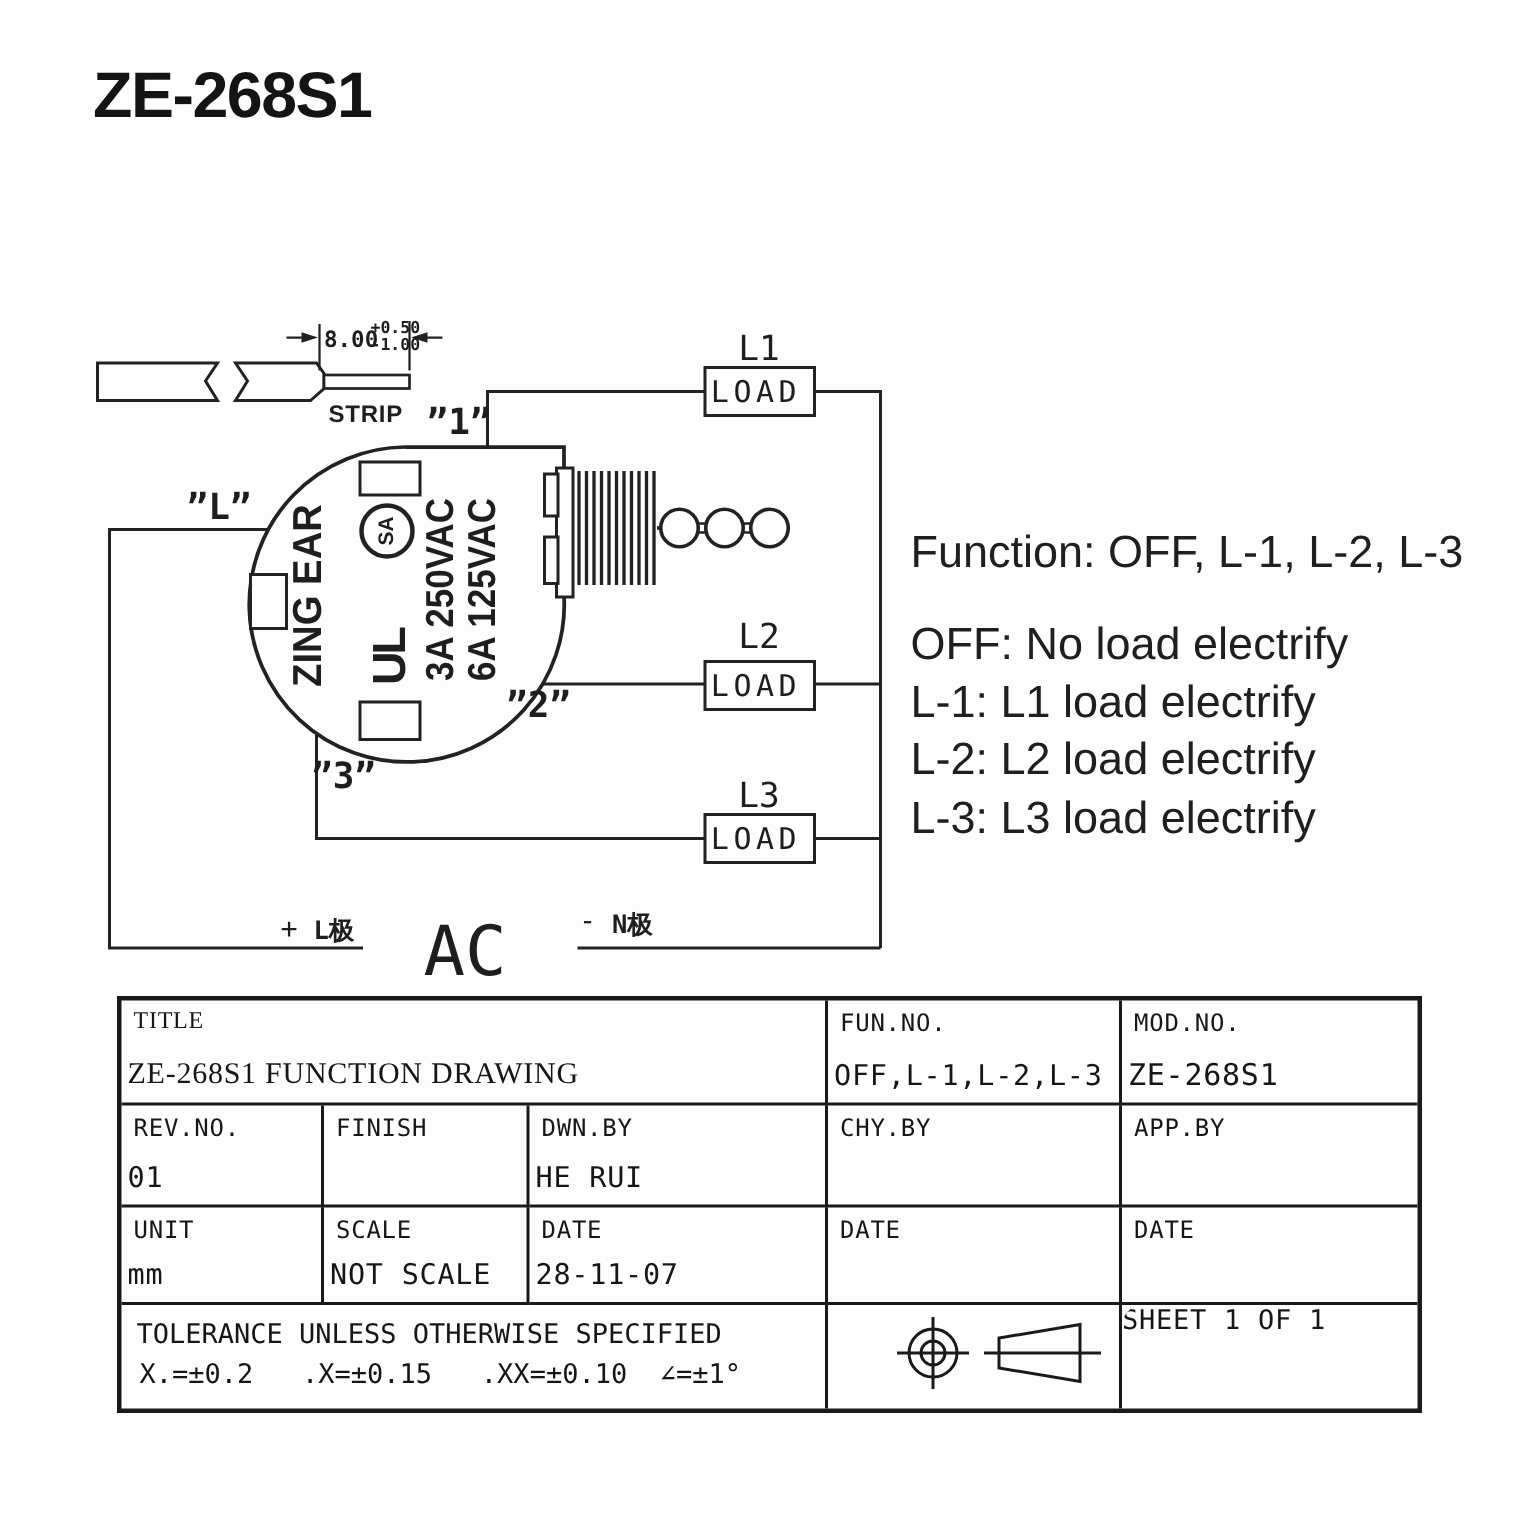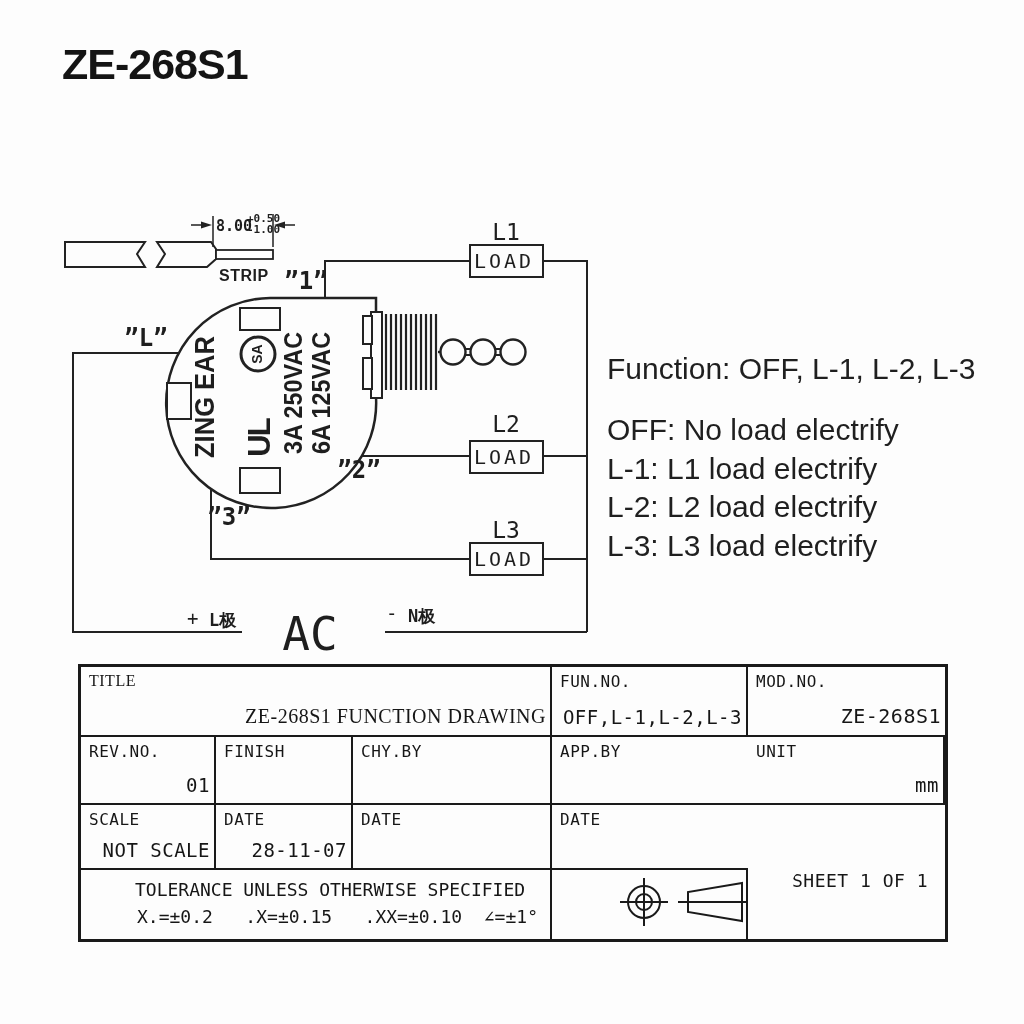--- a/index.html
+++ b/index.html
@@ -17,23 +17,23 @@
   
   .tb{left:78px;top:664px;width:870px;height:278px;border:3px solid #1a1a1a;
       display:grid;box-sizing:border-box;
       grid-template-columns:135px 137px 199px 196px 1fr;
       grid-template-rows:70px 68px 65px 1fr;
       font-family:"DejaVu Sans Mono",monospace;color:#161616;}
   .tb .c{border-right:2px solid #1a1a1a;border-bottom:2px solid #1a1a1a;
          box-sizing:border-box;display:flex;flex-direction:column;
          justify-content:space-between;overflow:hidden;}
   .tb .c.noR{border-right:none;}
-  .tb .c.noB{border-bottom:none;margin-left:44px;}
+  .tb .c.noB{border-bottom:none;}
   .lbl{font-size:16px;padding:5px 8px 0 8px;letter-spacing:.5px;white-space:pre;}
-  .val{font-size:19px;text-align:right;padding:0 4px 7px 4px;letter-spacing:.5px;white-space:pre;}
+  .val{font-size:19px;text-align:left;padding:0 4px 7px 4px;letter-spacing:.5px;white-space:pre;}
   .val.big{font-size:20px;}
   .tol1{font-size:18px;padding:9px 10px 0 10px;white-space:pre;}
   .tol2{font-size:18px;font-family:"DejaVu Sans Mono","DejaVu Sans",monospace;
         padding:6px 10px 0 12px;white-space:pre;}
   .symcell{align-items:center;justify-content:center;flex-direction:row;}
   .sheetcell{align-items:flex-start;justify-content:center;flex-direction:row;border-radius:14px;}
   .sheet{font-size:18px;letter-spacing:.5px;white-space:pre;}
 </style>
 </head>
 <body>
@@ -152,20 +152,24 @@
 
     <div class="c">
       <div class="lbl">REV.NO.</div>
       <div class="val">01</div>
     </div>
     <div class="c">
       <div class="lbl">FINISH</div>
       <div class="val"></div>
     </div>
     <div class="c">
+      <div class="lbl">DWN.BY</div>
+      <div class="val">HE RUI</div>
+    </div>
+    <div class="c">
       <div class="lbl">CHY.BY</div>
       <div class="val"></div>
     </div>
     <div class="c noR">
       <div class="lbl">APP.BY</div>
       <div class="val"></div>
     </div>
 
     <div class="c">
       <div class="lbl">UNIT</div>

